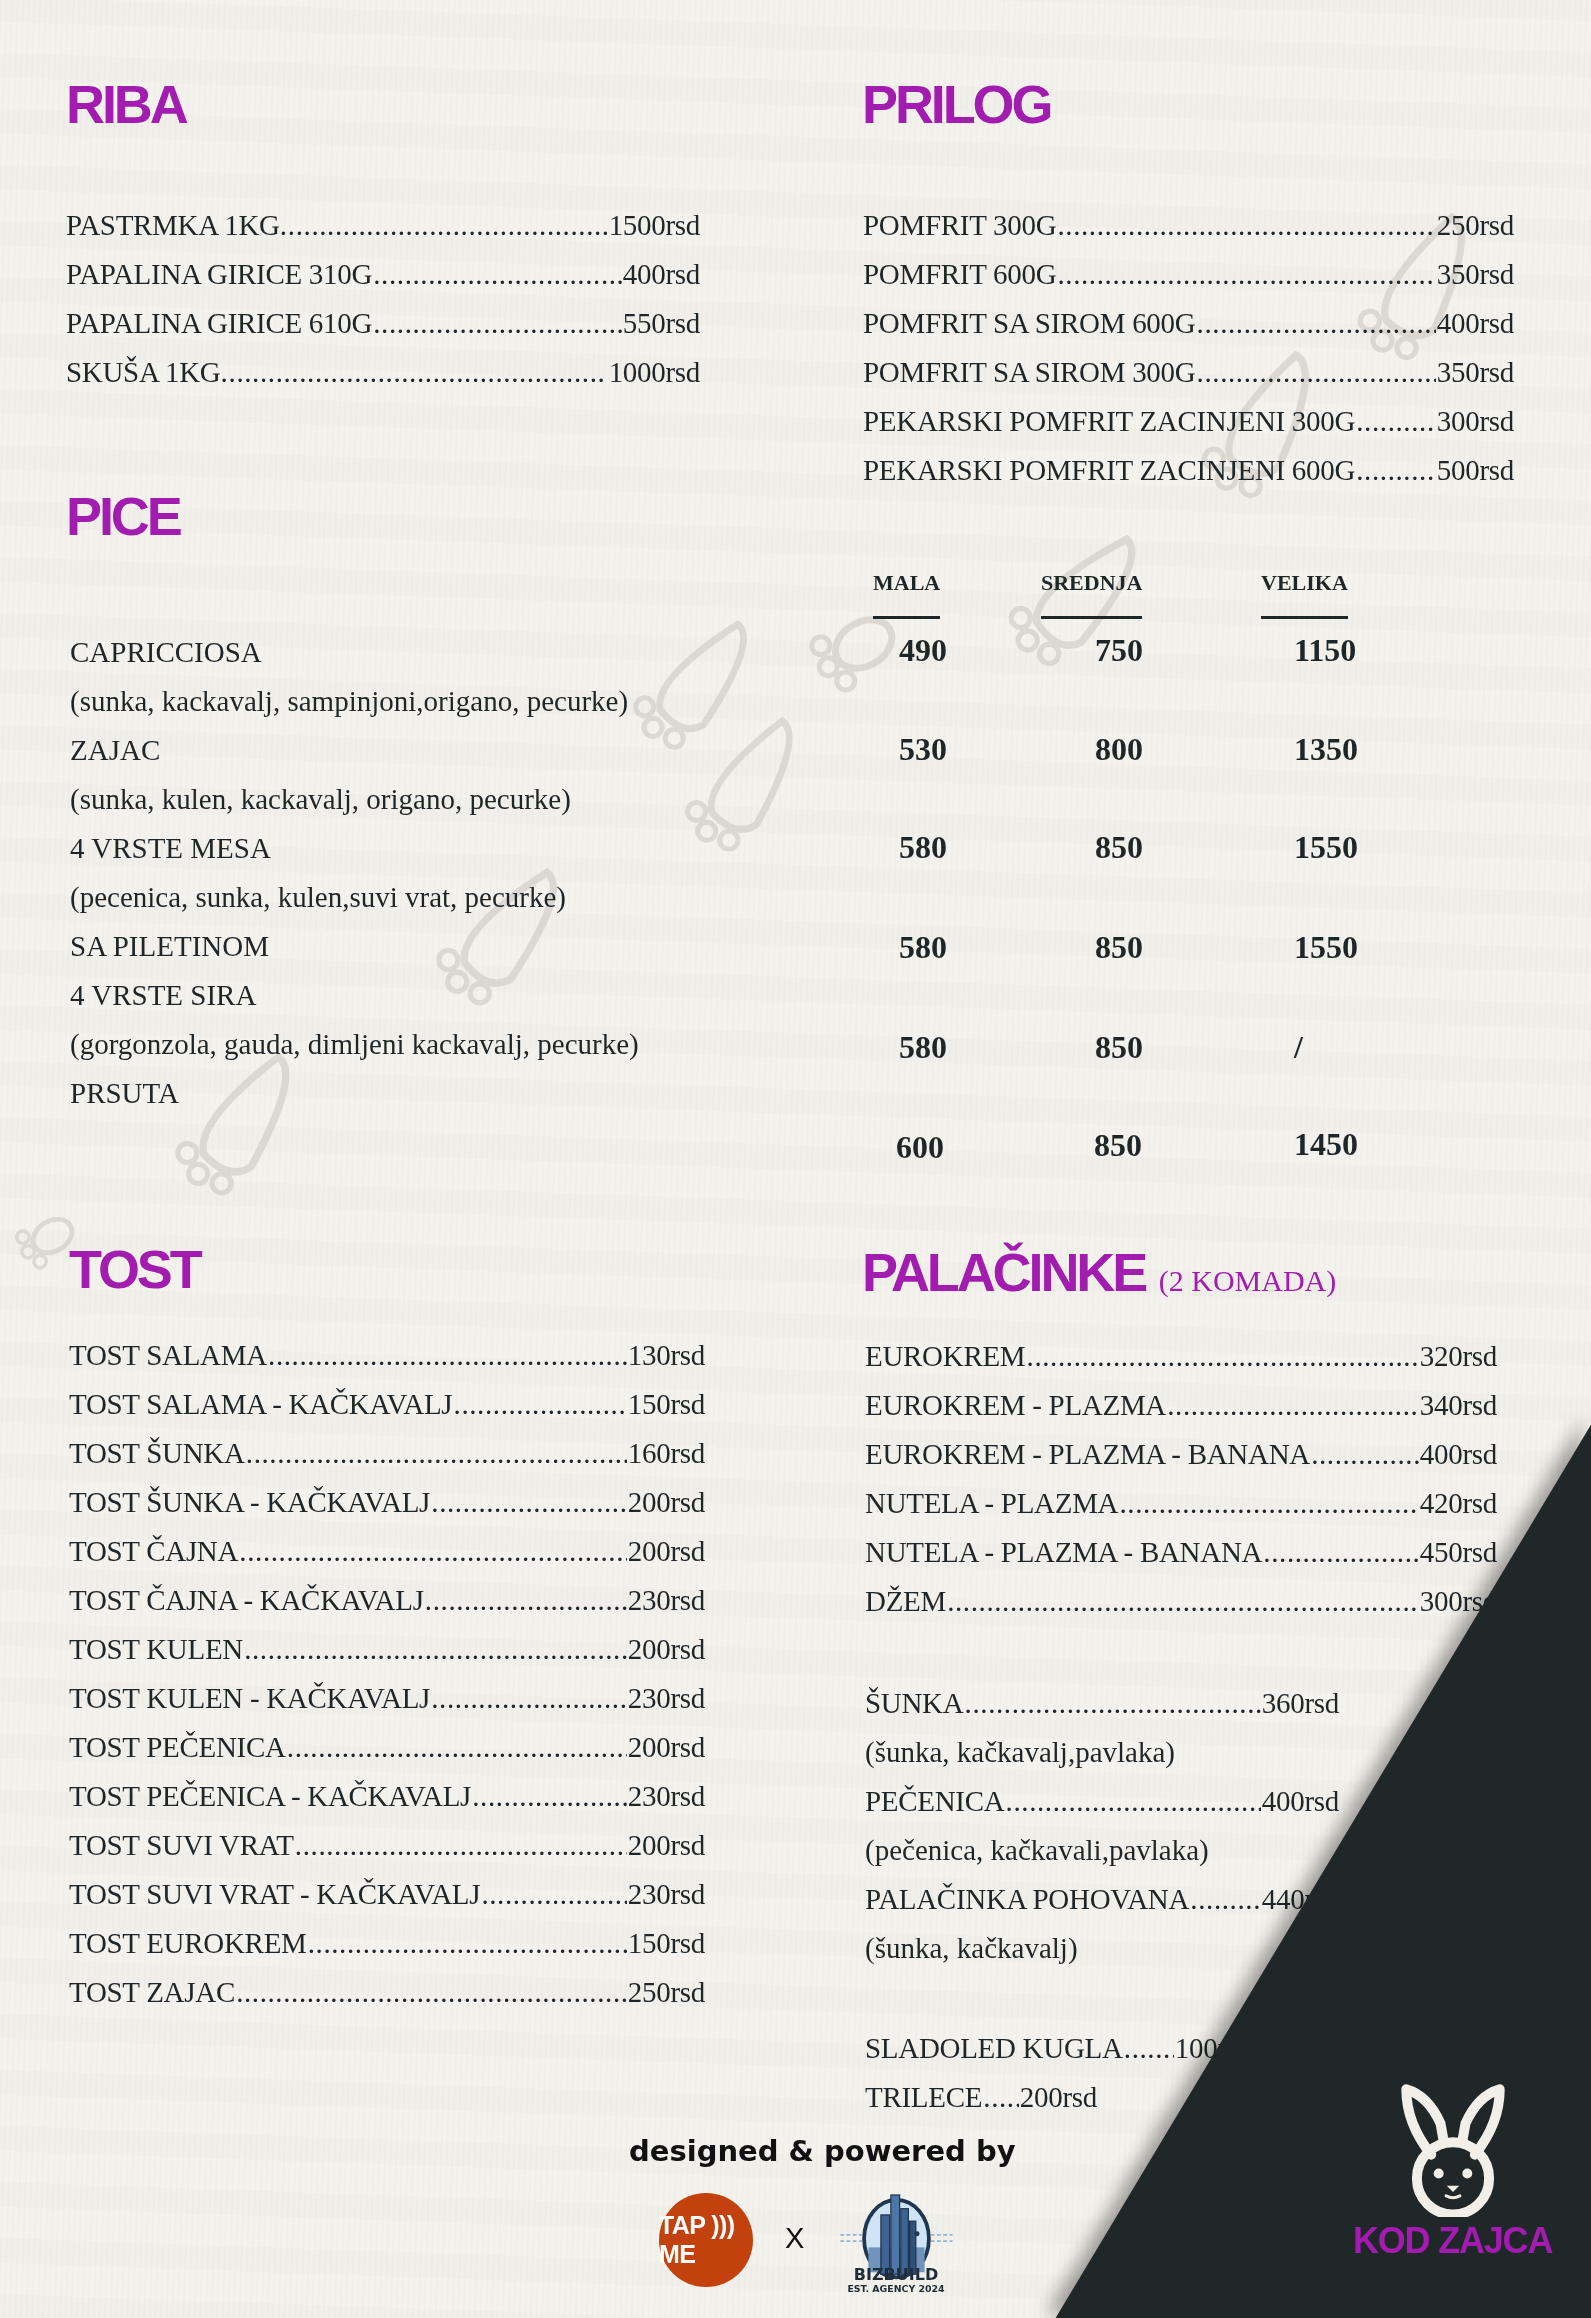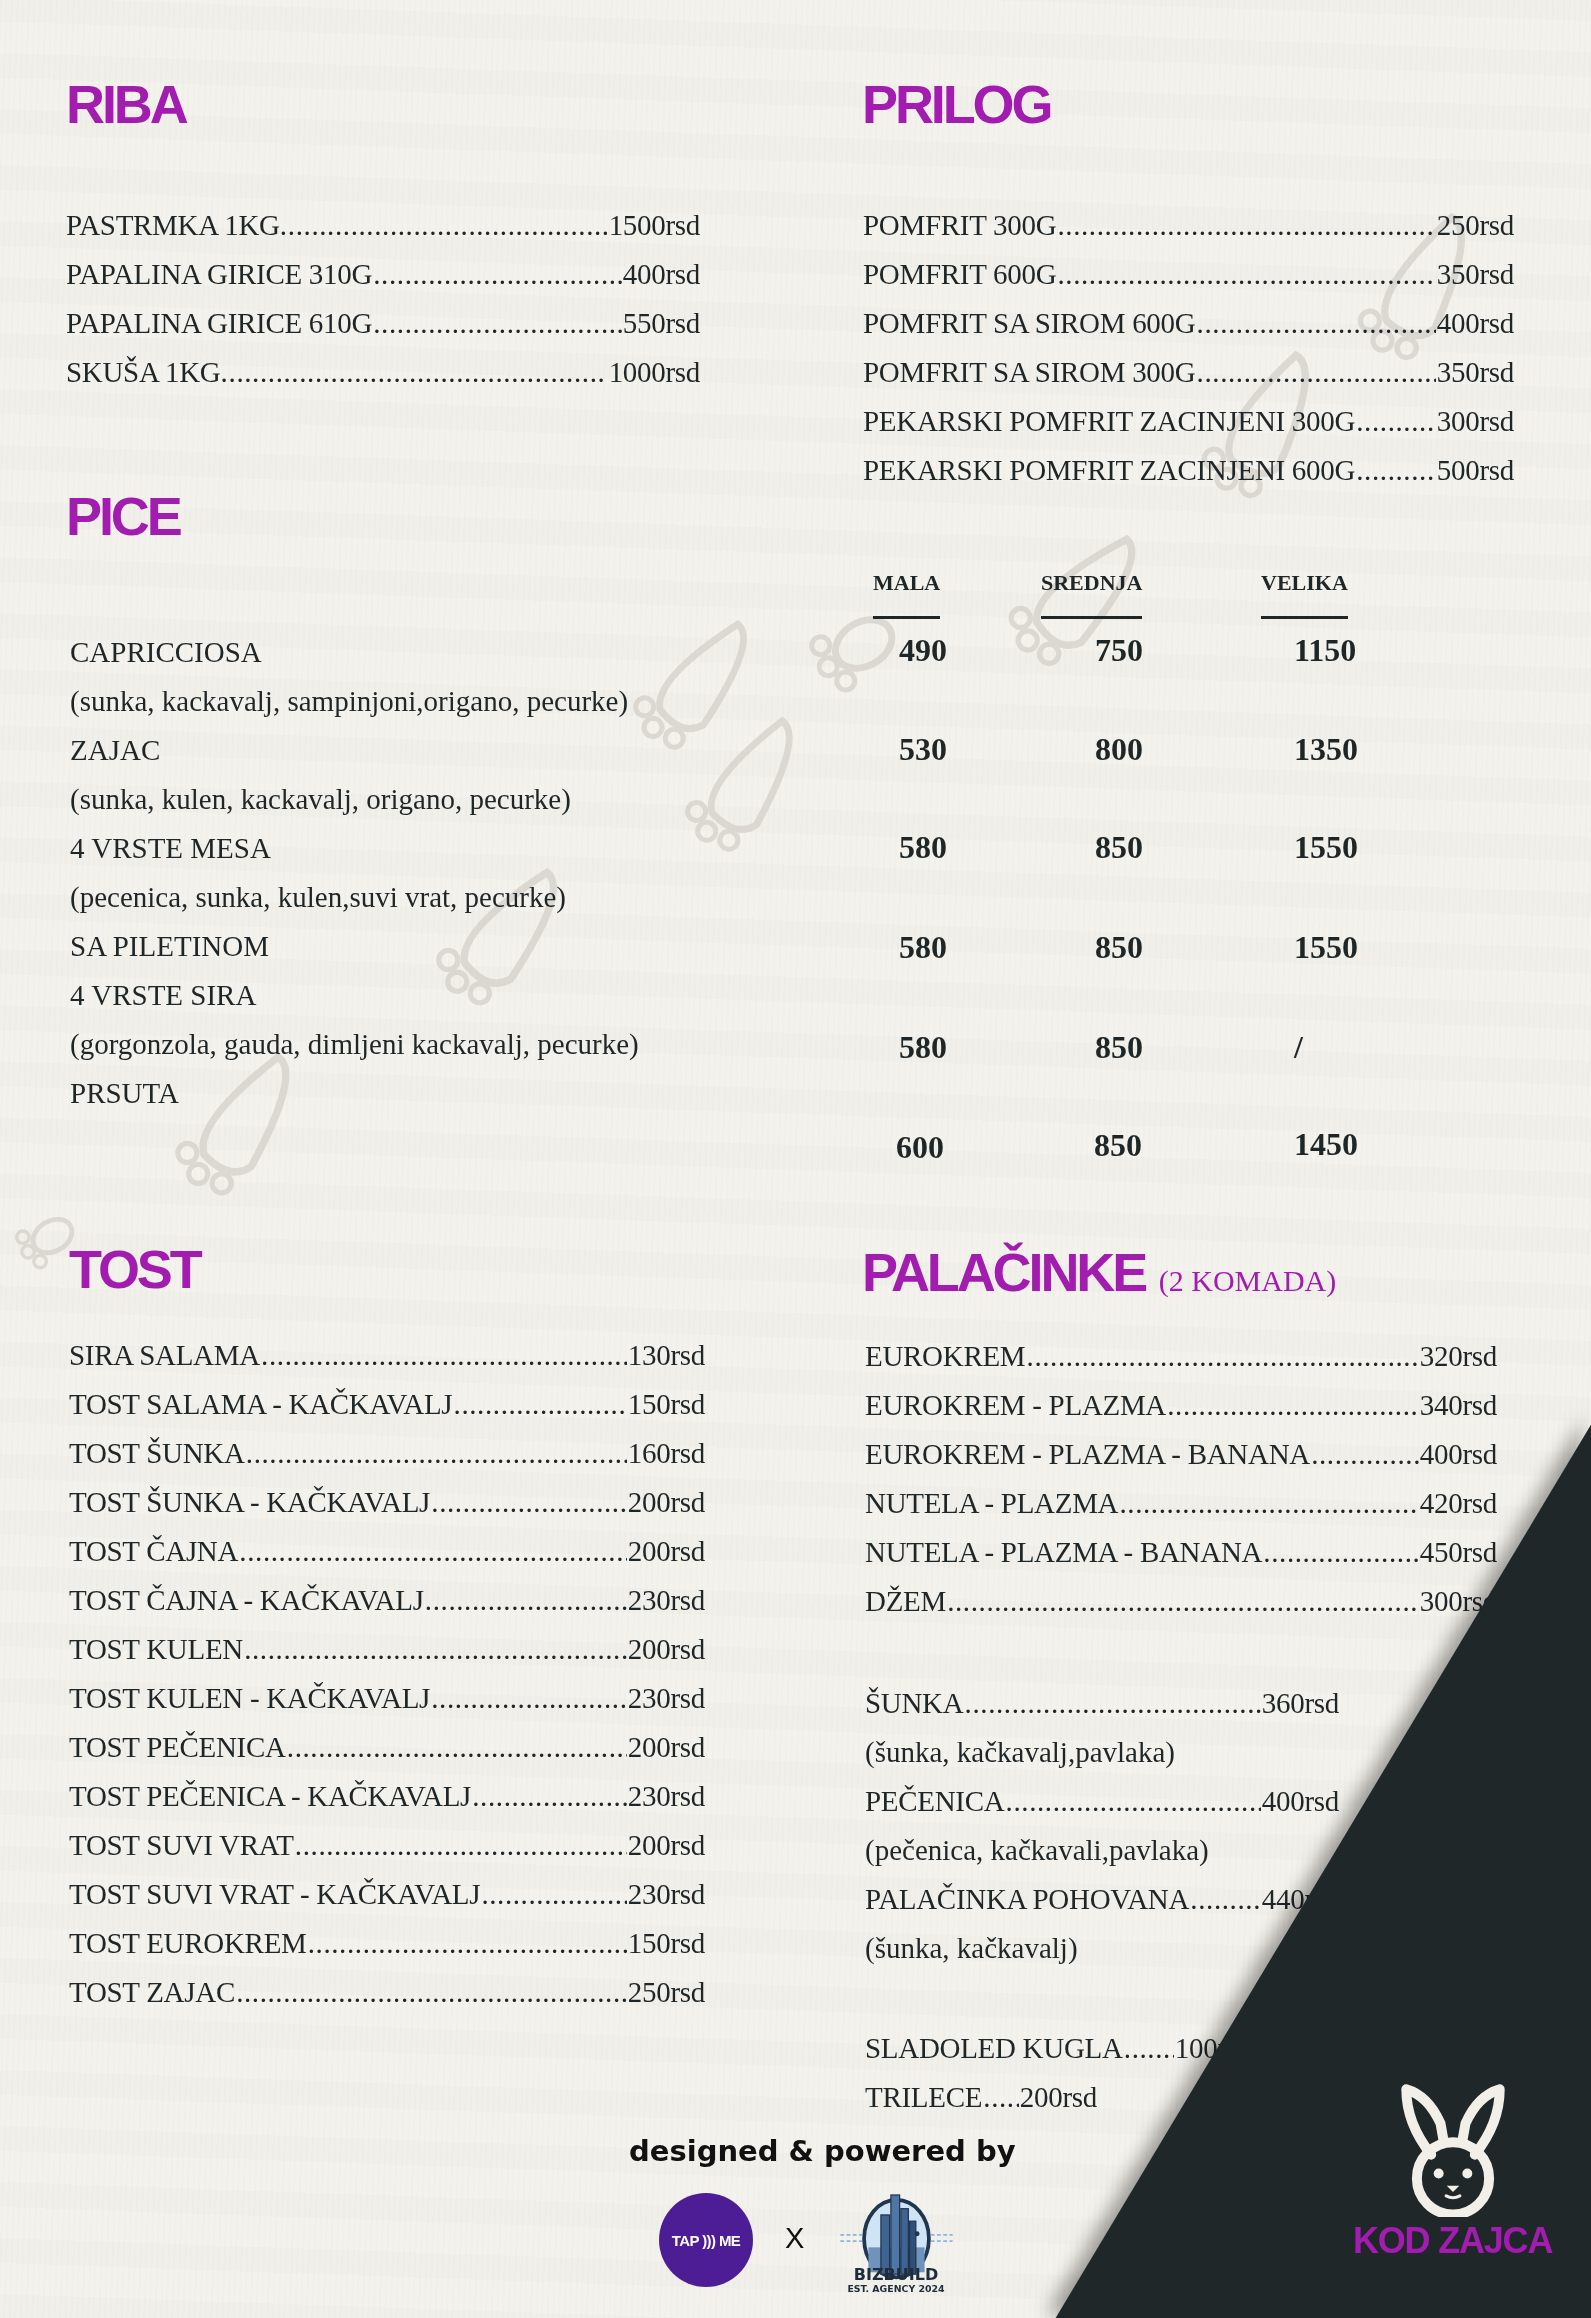--- a/index.html
+++ b/index.html
@@ -55,23 +55,23 @@
     border-bottom:3.1px solid #1f2628; line-height:39px; padding-bottom:14px;
   }
   .size-val { position:absolute; font-size:32px; font-weight:bold; }
   .credit {
     position:absolute; left:629px; top:2134px;
     font-family:"DejaVu Sans", sans-serif; font-weight:bold;
     font-size:29px; color:#111;
   }
   .tapme {
     position:absolute; left:659px; top:2193px; width:94px; height:94px;
-    border-radius:50%; background:#4c1d95; color:#fff;
+    border-radius:50%; background:#c2410c; color:#fff;
     display:flex; align-items:center; justify-content:center;
-    font-family:"Liberation Sans", sans-serif; font-weight:bold; font-size:15px;
+    font-family:"Liberation Sans", sans-serif; font-weight:bold; font-size:25px;
     letter-spacing:-0.6px;
   }
   .x-mark {
     position:absolute; left:785px; top:2222px;
     font-family:"Liberation Sans", sans-serif; font-size:29px; color:#111;
   }
   .bizbuild { position:absolute; left:837px; top:2190px; width:119px; height:106px; }
   .biz-text {
     position:absolute; left:840px; top:2267px; width:112px; text-align:center;
     font-family:"DejaVu Sans", sans-serif; font-weight:bold; color:#1f2c3a; line-height:1;
@@ -247,21 +247,21 @@
 <div class="size-val" style="left:1095px;top:1029px;">850</div>
 <div class="size-val" style="left:1294px;top:1029px;">/</div>
 
 <div class="size-val" style="left:896px;top:1129px;">600</div>
 <div class="size-val" style="left:1094px;top:1127px;">850</div>
 <div class="size-val" style="left:1294px;top:1126px;">1450</div>
 
 <div class="heading" style="left:69px;top:1242px;">TOST</div>
 <div class="list" style="left:69px;top:1331px;width:636px;">
   <div class="row">
-      <span class="name">SIRA SALAMA</span>
+      <span class="name">TOST SALAMA</span>
       <span class="dots"></span>
       <span class="price">130rsd</span>
     </div>
   <div class="row">
       <span class="name">TOST SALAMA - KAČKAVALJ</span>
       <span class="dots"></span>
       <span class="price">150rsd</span>
     </div>
   <div class="row">
       <span class="name">TOST ŠUNKA</span>

